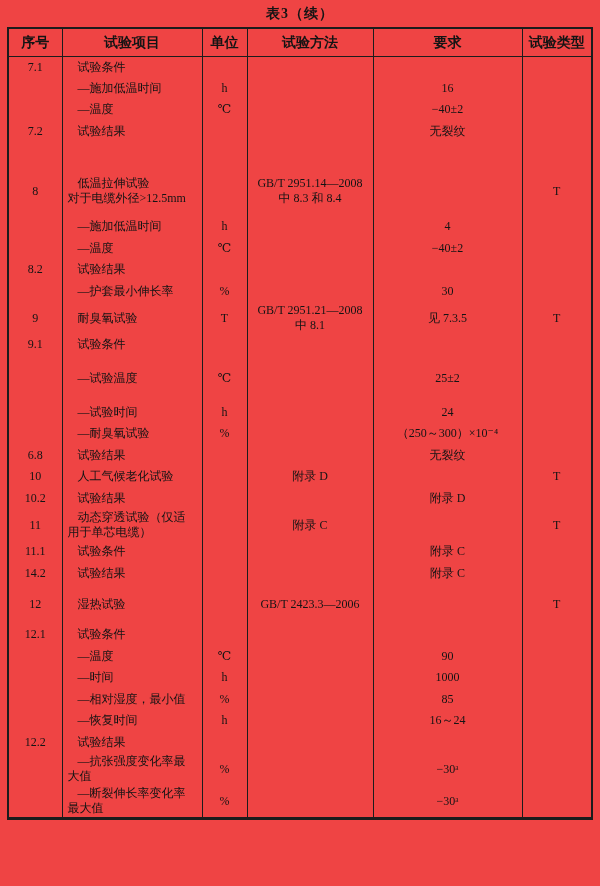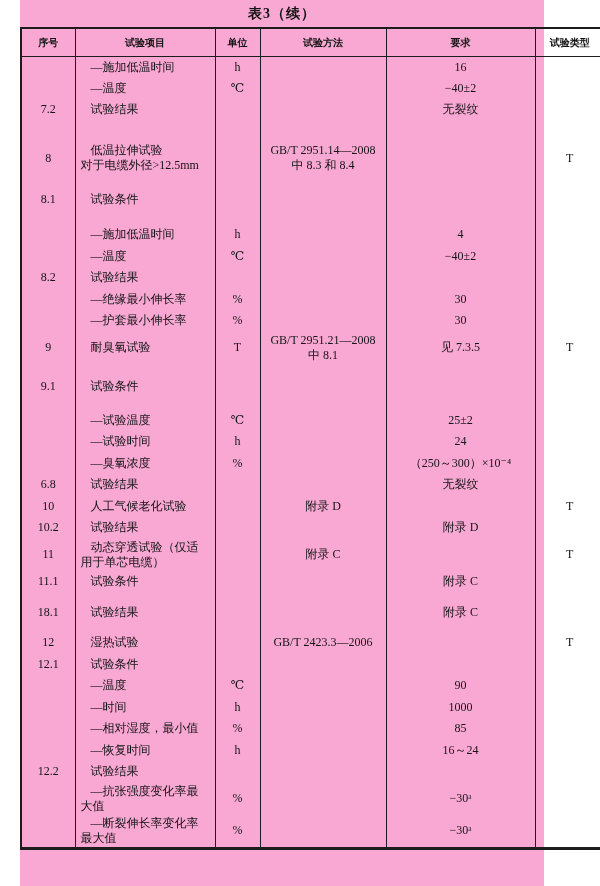--- a/index.html
+++ b/index.html
@@ -9,24 +9,23 @@
   }
   body {
     width: 600px;
     height: 886px;
     font-family: "Liberation Serif", "DejaVu Serif", serif;
     color: #141414;
     overflow: hidden;
   }
   .page {
     position: relative;
-    width: 524px;
+    width: 600px;
     height: 886px;
-    background: #f9a8d4;
-    margin-left: 20px;
+    background: #ef4444;
   }
   .doc-title {
     text-align: center;
     font-weight: bold;
     font-size: 14px;
     padding-top: 5px;
     letter-spacing: 1px;
   }
   table.spec {
     border-collapse: collapse;
@@ -42,21 +41,21 @@
     vertical-align: middle;
     font-size: 12px;
     line-height: 15px;
     overflow: hidden;
   }
   th:first-child, td:first-child { border-left: none; }
   thead tr { height: 28px; }
   thead th {
     border-bottom: 1px solid #1c1c1c;
     font-weight: bold;
-    font-size: 10px;
+    font-size: 14px;
     text-align: center;
   }
   tbody tr { height: 21.5px; }
   
   tbody tr:nth-child(5)  { height: 24px; }
   tbody tr:nth-child(6)  { height: 50px; }
   tbody tr:nth-child(13) { height: 46px; }
   tbody tr:nth-child(22) { height: 40px; }
   tbody tr:nth-child(32) { height: 34px; font-weight: bold; }
   tbody tr:nth-child(33) { height: 40px; }
@@ -92,20 +91,28 @@
         <th>序号</th>
         <th>试验项目</th>
         <th>单位</th>
         <th>试验方法</th>
         <th>要求</th>
         <th>试验类型</th>
       </tr>
     </thead>
     <tbody>
         <tr>
+          <td class="c-no">7.1</td>
+          <td class="c-item">试验条件</td>
+          <td class="c-unit"></td>
+          <td class="c-method"></td>
+          <td class="c-req"></td>
+          <td class="c-type"></td>
+        </tr>
+        <tr>
           <td class="c-no"></td>
           <td class="c-item">—施加低温时间</td>
           <td class="c-unit">h</td>
           <td class="c-method"></td>
           <td class="c-req">16</td>
           <td class="c-type"></td>
         </tr>
         <tr>
           <td class="c-no"></td>
           <td class="c-item">—温度</td>
@@ -134,28 +141,20 @@
           <td class="c-no">8</td>
           <td class="c-item">低温拉伸试验
 对于电缆外径&gt;12.5mm</td>
           <td class="c-unit"></td>
           <td class="c-method">GB/T 2951.14—2008
 中 8.3 和 8.4</td>
           <td class="c-req"></td>
           <td class="c-type">T</td>
         </tr>
         <tr>
-          <td class="c-no">8.1</td>
-          <td class="c-item">试验条件</td>
-          <td class="c-unit"></td>
-          <td class="c-method"></td>
-          <td class="c-req"></td>
-          <td class="c-type"></td>
-        </tr>
-        <tr>
           <td class="c-no"></td>
           <td class="c-item">—施加低温时间</td>
           <td class="c-unit">h</td>
           <td class="c-method"></td>
           <td class="c-req">4</td>
           <td class="c-type"></td>
         </tr>
         <tr>
           <td class="c-no"></td>
           <td class="c-item">—温度</td>
@@ -163,28 +162,20 @@
           <td class="c-method"></td>
           <td class="c-req">−40±2</td>
           <td class="c-type"></td>
         </tr>
         <tr>
           <td class="c-no">8.2</td>
           <td class="c-item">试验结果</td>
           <td class="c-unit"></td>
           <td class="c-method"></td>
           <td class="c-req"></td>
-          <td class="c-type"></td>
-        </tr>
-        <tr>
-          <td class="c-no"></td>
-          <td class="c-item">—绝缘最小伸长率</td>
-          <td class="c-unit">%</td>
-          <td class="c-method"></td>
-          <td class="c-req">30</td>
           <td class="c-type"></td>
         </tr>
         <tr>
           <td class="c-no"></td>
           <td class="c-item">—护套最小伸长率</td>
           <td class="c-unit">%</td>
           <td class="c-method"></td>
           <td class="c-req">30</td>
           <td class="c-type"></td>
         </tr>
@@ -216,21 +207,21 @@
         <tr>
           <td class="c-no"></td>
           <td class="c-item">—试验时间</td>
           <td class="c-unit">h</td>
           <td class="c-method"></td>
           <td class="c-req">24</td>
           <td class="c-type"></td>
         </tr>
         <tr>
           <td class="c-no"></td>
-          <td class="c-item">—臭氧浓度</td>
+          <td class="c-item">—耐臭氧试验</td>
           <td class="c-unit">%</td>
           <td class="c-method"></td>
           <td class="c-req">（250～300）×10⁻⁴</td>
           <td class="c-type"></td>
         </tr>
         <tr>
           <td class="c-no">6.8</td>
           <td class="c-item">试验结果</td>
           <td class="c-unit"></td>
           <td class="c-method"></td>
@@ -264,21 +255,21 @@
         </tr>
         <tr>
           <td class="c-no">11.1</td>
           <td class="c-item">试验条件</td>
           <td class="c-unit"></td>
           <td class="c-method"></td>
           <td class="c-req">附录 C</td>
           <td class="c-type"></td>
         </tr>
         <tr>
-          <td class="c-no">18.1</td>
+          <td class="c-no">14.2</td>
           <td class="c-item">试验结果</td>
           <td class="c-unit"></td>
           <td class="c-method"></td>
           <td class="c-req">附录 C</td>
           <td class="c-type"></td>
         </tr>
         <tr>
           <td class="c-no">12</td>
           <td class="c-item">湿热试验</td>
           <td class="c-unit"></td>

